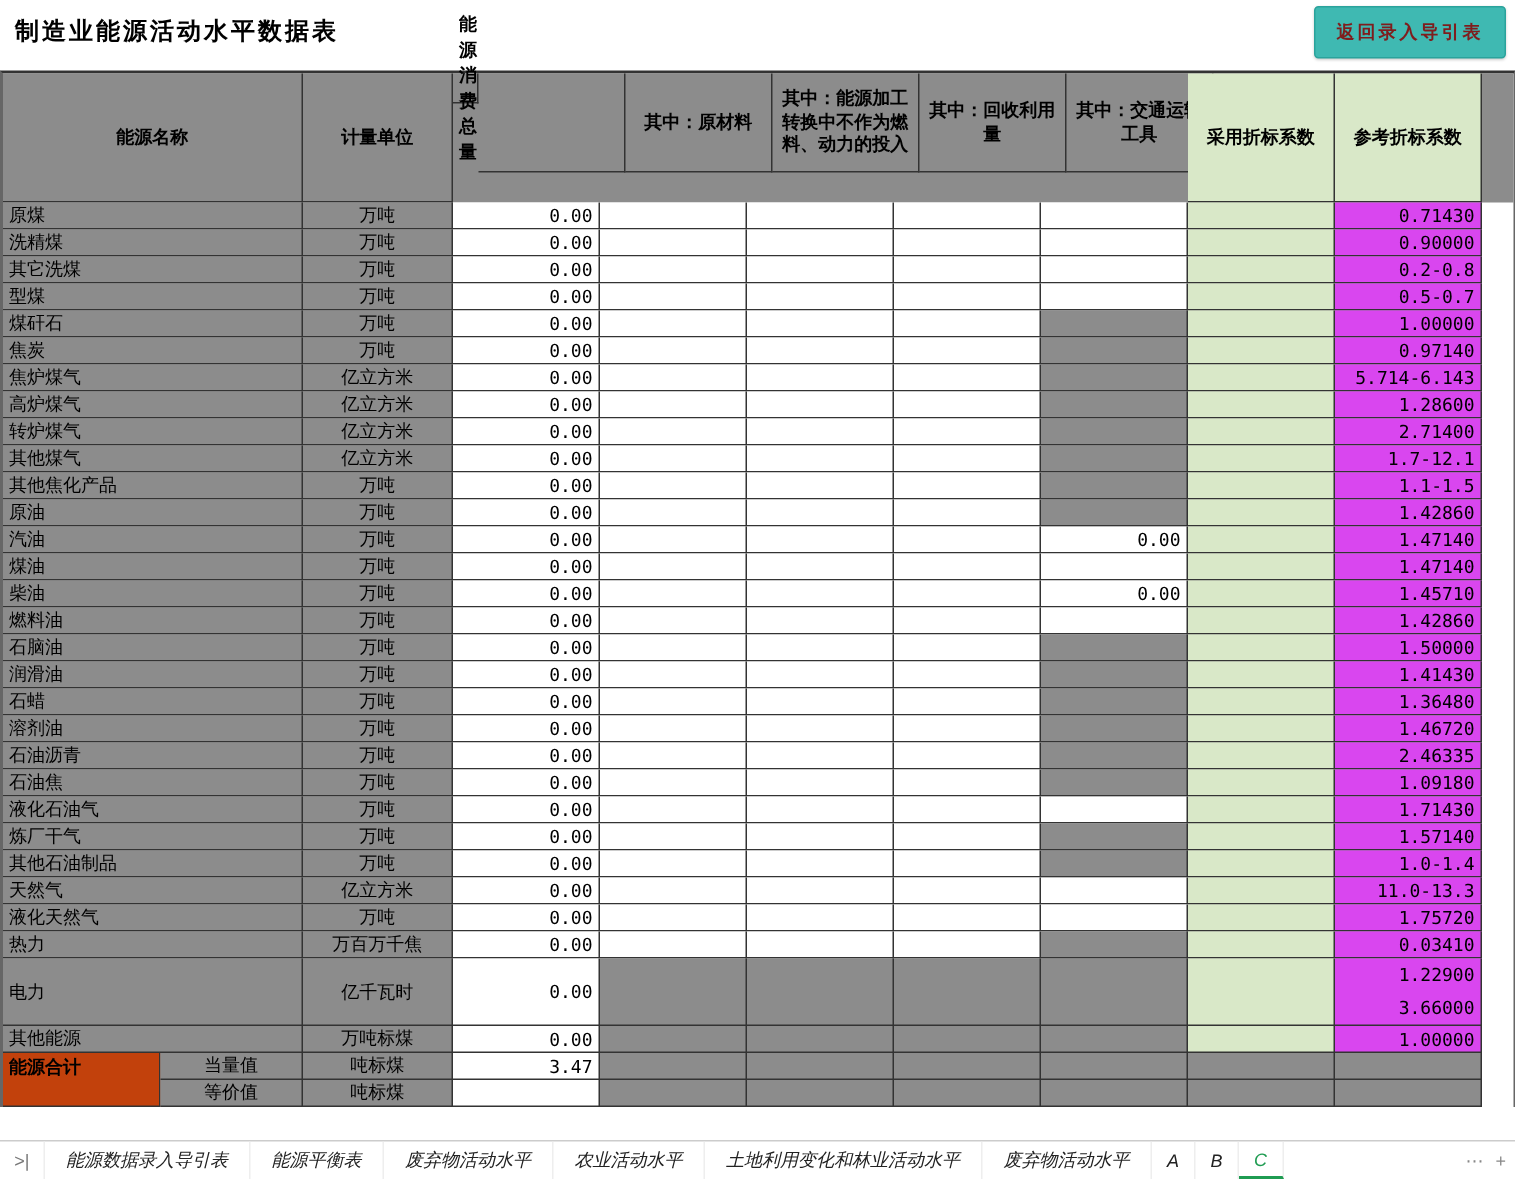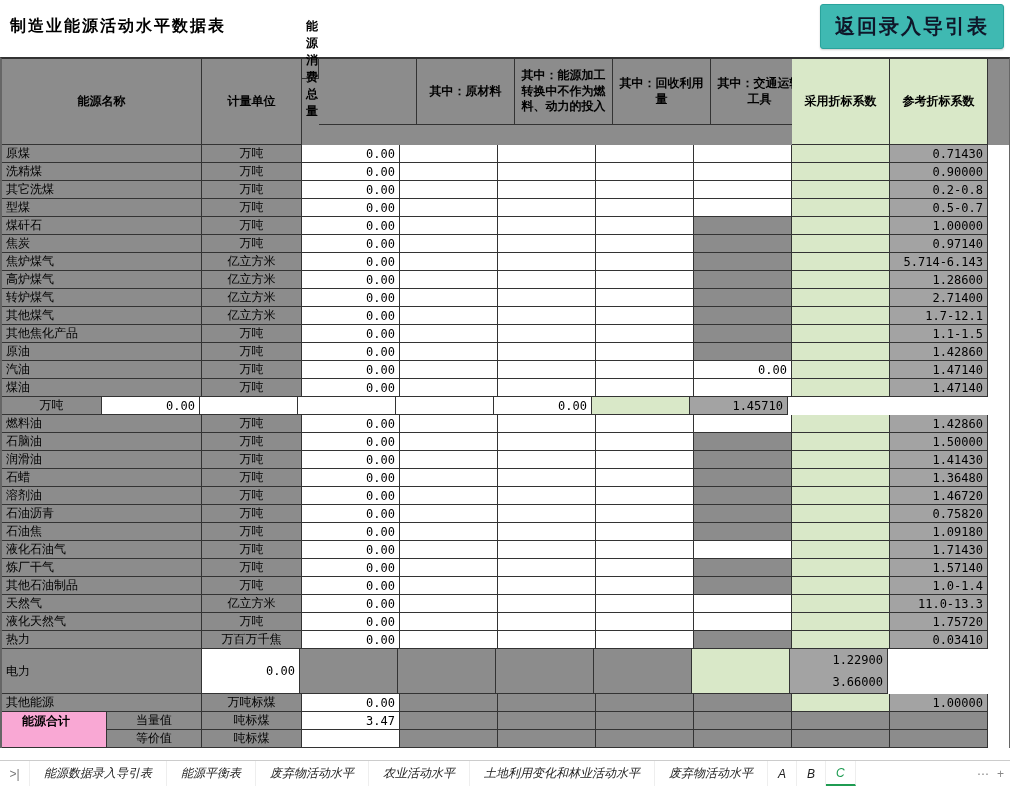--- a/index.html
+++ b/index.html
@@ -1,19 +1,19 @@
 <!DOCTYPE html>
 <html><head>
   <meta charset="utf-8">
   <style>
     * { box-sizing: border-box; margin: 0; padding: 0; }
     html, body { width: 1010px; height: 786px; font-family: "SimSun", "Microsoft YaHei", sans-serif; font-size: 12px; background: #fff; overflow: hidden; }
     .topbar { display: flex; align-items: center; justify-content: space-between; padding: 4px 6px 8px 6px; }
     .title { font-size: 16px; font-weight: bold; letter-spacing: 2px; padding: 2px 0 2px 4px; }
-    .back-btn { background: #3fb9b2; color: #0f172a; font-size: 20px; font-weight: bold; padding: 8px 14px; border: 1px solid #2aa39c; border-radius: 3px; cursor: pointer; box-shadow: 0 1px 2px rgba(0,0,0,.2); letter-spacing: 2px; }
+    .back-btn { background: #3fb9b2; color: #7f1d1d; font-size: 12px; font-weight: bold; padding: 8px 14px; border: 1px solid #2aa39c; border-radius: 3px; cursor: pointer; box-shadow: 0 1px 2px rgba(0,0,0,.2); letter-spacing: 2px; }
     .grid-wrap { border-top: 2px solid #333; border-left: 2px solid #666; border-right: 1px solid #666; }
     .hdr { display: flex; background: #8c8c8c; font-weight: bold; }
     .hdr .col { border-right: 1px solid #333; border-bottom: 1px solid #333; display: flex; align-items: center; justify-content: center; text-align: center; line-height: 1.3; padding: 2px; }
     .hdr .stack { display: flex; flex-direction: row; }
     .col-name { width: 200px; height: 86px; }
     .col-unit { width: 100px; height: 86px; }
     .col-consume { width: 490px; }
     .consume-top { height: 20px; display: flex; align-items: center; padding-left: 4px; border-bottom: 1px solid #333; border-right: 1px solid #333; }
     .consume-bot { display: flex; }
     .col-sub { width: 98px; height: 66px; }
@@ -22,23 +22,23 @@
     .col-coef2 { width: 98px; height: 86px; background: #d9e8c8; }
     .rows { }
     .row { display: flex; height: 18px; }
     .row.tall { height: 45px; }
     .cell { border-right: 1px solid #333; border-bottom: 1px solid #333; display: flex; align-items: center; padding: 0 4px; overflow: hidden; white-space: nowrap; }
     .c-name { width: 200px; background: #8c8c8c; }
     .c-unit { width: 100px; background: #8c8c8c; justify-content: center; text-align: right; }
     .c-num  { width: 98px; background: #fff; justify-content: flex-end; font-family: monospace; }
     .c-num.gr { background: #8c8c8c; }
     .c-coef1 { width: 98px; background: #d9e8c8; justify-content: flex-end; font-family: monospace; }
-    .c-coef2 { width: 98px; background: #a3a3a3; justify-content: flex-end; font-family: monospace; }
+    .c-coef2 { width: 98px; background: #d946ef; justify-content: flex-end; font-family: monospace; }
     
-    .row.split .c-name-left { width: 105px; background: #f9a8d4; border-right: 1px solid #333; border-bottom: none; display:flex; align-items:center; padding:0 20px; font-weight:bold;}
+    .row.split .c-name-left { width: 105px; background: #c2410c; border-right: 1px solid #333; border-bottom: none; display:flex; align-items:center; padding:0 4px; font-weight:bold;}
     .row.split .c-name-right { width: 95px; background: #8c8c8c; border-right: 1px solid #333; border-bottom: 1px solid #333; display:flex; align-items:center; justify-content:center; }
     .row.split2 .c-name-left { border-bottom:1px solid #333; }
     
     .sheetbar { position: absolute; bottom: 0; left: 0; right: 0; height: 26px; background: #fff; border-top: 1px solid #ccc; display: flex; align-items: stretch; font-size: 12px; }
     .sheetbar .nav { width: 30px; display:flex; align-items:center; justify-content:center; color:#777; cursor:pointer; border-right:1px solid #eee;}
     .sheetbar .tabs { flex:1; display:flex; align-items:stretch; overflow:hidden;font-style:italic;}
     .tab { padding: 0 14px; display:flex; align-items:center; color:#222; border-right:1px solid #eee; cursor:pointer; }
     .tab.active { color:#1f9c52; border-bottom:2px solid #1f9c52; }
     .tab.small { padding:0 10px; }
     .sheetbar .rightctrl { display:flex; align-items:center; color:#888; padding:0 6px; gap:8px;}
@@ -219,20 +219,21 @@
         <div class="cell c-unit">万吨</div>
         <div class="cell c-num">0.00</div>
         <div class="cell c-num"></div>
         <div class="cell c-num"></div>
         <div class="cell c-num"></div>
         <div class="cell c-num"></div>
         <div class="cell c-coef1"></div>
         <div class="cell c-coef2">1.47140</div>
       </div>
       <div class="row">
+        <div class="cell c-name">柴油</div>
         <div class="cell c-unit">万吨</div>
         <div class="cell c-num">0.00</div>
         <div class="cell c-num"></div>
         <div class="cell c-num"></div>
         <div class="cell c-num"></div>
         <div class="cell c-num">0.00</div>
         <div class="cell c-coef1"></div>
         <div class="cell c-coef2">1.45710</div>
       </div>
       <div class="row">
@@ -292,21 +293,21 @@
       </div>
       <div class="row">
         <div class="cell c-name">石油沥青</div>
         <div class="cell c-unit">万吨</div>
         <div class="cell c-num">0.00</div>
         <div class="cell c-num"></div>
         <div class="cell c-num"></div>
         <div class="cell c-num"></div>
         <div class="cell c-num gr"></div>
         <div class="cell c-coef1"></div>
-        <div class="cell c-coef2">0.75820</div>
+        <div class="cell c-coef2">2.46335</div>
       </div>
       <div class="row">
         <div class="cell c-name">石油焦</div>
         <div class="cell c-unit">万吨</div>
         <div class="cell c-num">0.00</div>
         <div class="cell c-num"></div>
         <div class="cell c-num"></div>
         <div class="cell c-num"></div>
         <div class="cell c-num gr"></div>
         <div class="cell c-coef1"></div>
@@ -375,20 +376,21 @@
         <div class="cell c-num"></div>
         <div class="cell c-num"></div>
         <div class="cell c-num gr"></div>
         <div class="cell c-coef1"></div>
         <div class="cell c-coef2">0.03410</div>
       </div>
     </div>
 
   <div class="row tall">
     <div class="cell c-name">电力</div>
+    <div class="cell c-unit">亿千瓦时</div>
     <div class="cell c-num">0.00</div>
     <div class="cell c-num gr"></div>
     <div class="cell c-num gr"></div>
     <div class="cell c-num gr"></div>
     <div class="cell c-num gr"></div>
     <div class="cell c-coef1"></div>
     <div class="cell c-coef2" style="flex-direction:column; justify-content:space-around; align-items:flex-end;">
       <span>1.22900</span>
         <span>3.66000</span>
     </div>

